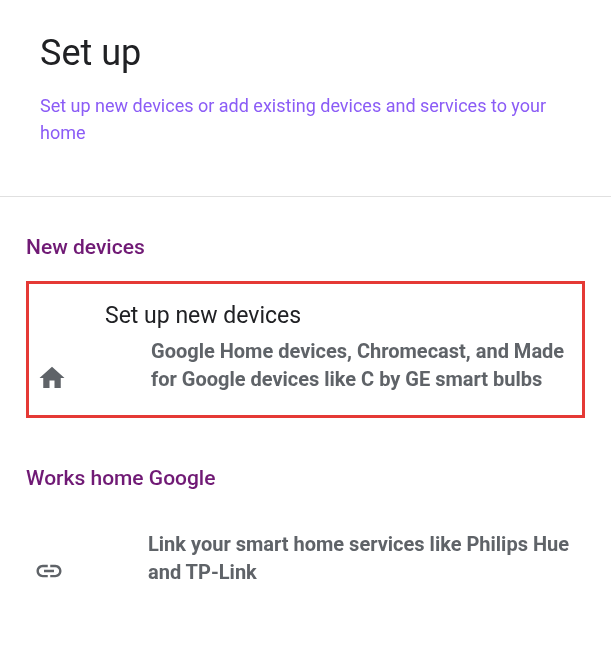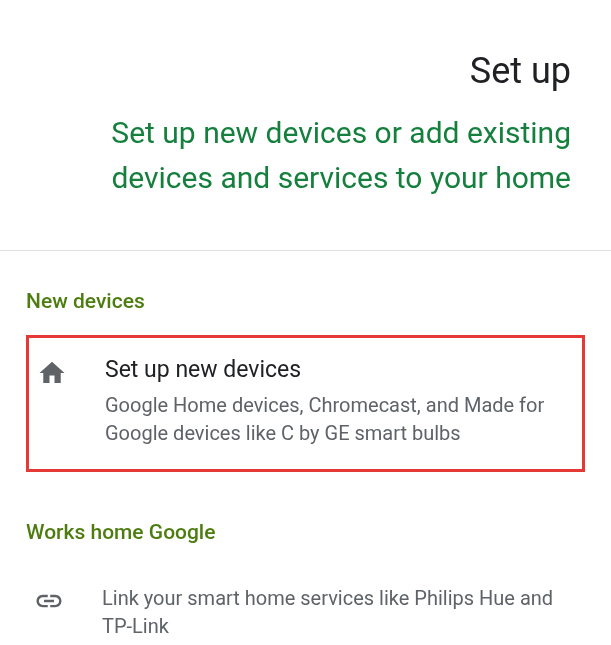--- a/index.html
+++ b/index.html
@@ -8,53 +8,53 @@
       box-sizing: border-box;
     }
     body {
       font-family: -apple-system, BlinkMacSystemFont, "Segoe UI", Roboto, Helvetica, Arial, sans-serif;
       width: 611px;
       height: 645px;
       background: #fff;
       color: #202124;
     }
     .header {
-      text-align: right;
-      padding: 50px 40px 50px;
+      text-align: left;
+      padding: 32px 40px 50px;
     }
     .title {
       font-size: 36px;
       font-weight: 400;
       color: #202124;
       margin-bottom: 18px;
     }
     .subtitle {
-      font-size: 30px;
+      font-size: 18px;
       font-weight: 400;
-      color: #15803d;
+      color: #8b5cf6;
       line-height: 1.5;
     }
     .divider {
       height: 1px;
       background: #e0e0e0;
       width: 100%;
     }
     .section {
       padding: 0 26px;
     }
     .section-heading {
       font-size: 21px;
       font-weight: 500;
-      color: #4d7c0f;
+      color: #701a75;
       margin-top: 38px;
       margin-bottom: 22px;
     }
     .list-item {
       display: flex;
-      align-items: flex-start;
+      align-items: flex-end;
       padding: 18px 14px 22px 8px;
       cursor: pointer;
     }
     .list-item.highlighted {
       border: 3px solid #e53935;
     }
     .item-icon {
       width: 30px;
       height: 30px;
       flex-shrink: 0;
@@ -71,23 +71,24 @@
       flex: 1;
     }
     .item-title {
       font-size: 23px;
       font-weight: 400;
       color: #202124;
       margin-bottom: 8px;
     }
     .item-desc {
       font-size: 20px;
-      font-weight: 400;
+      font-weight: 700;
       color: #5f6368;
       line-height: 1.4;
+      margin-left: 46px;
     }
     .gap {
       height: 10px;
     }
   </style>
 </head>
 <body>
 
 <div class="header">
   <h1 class="title">Set up</h1>

